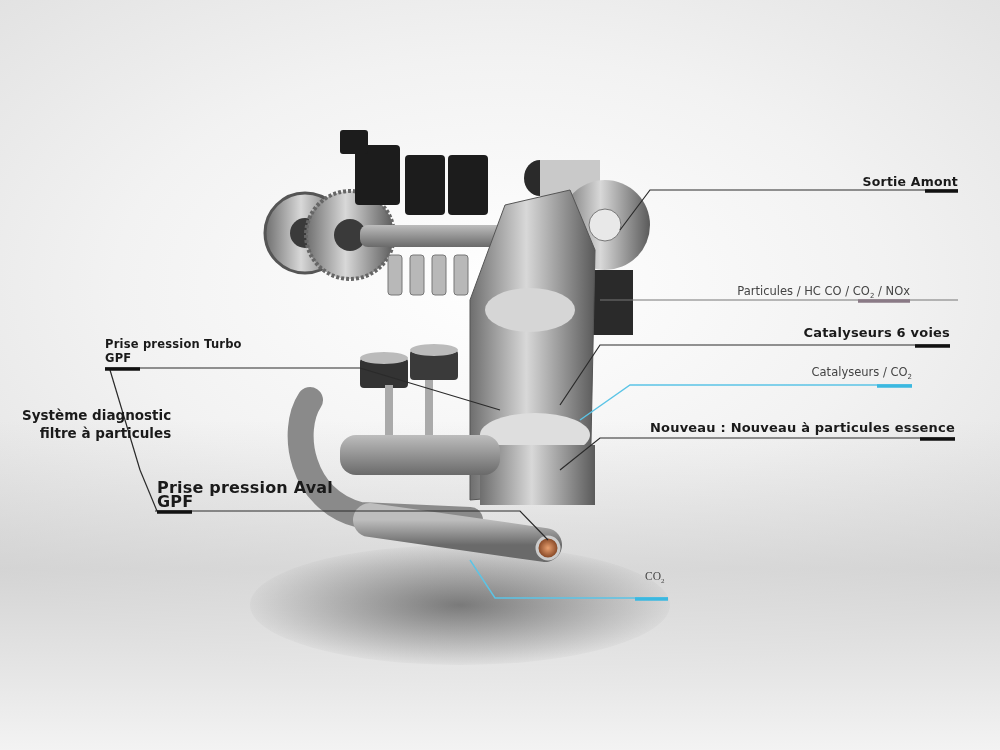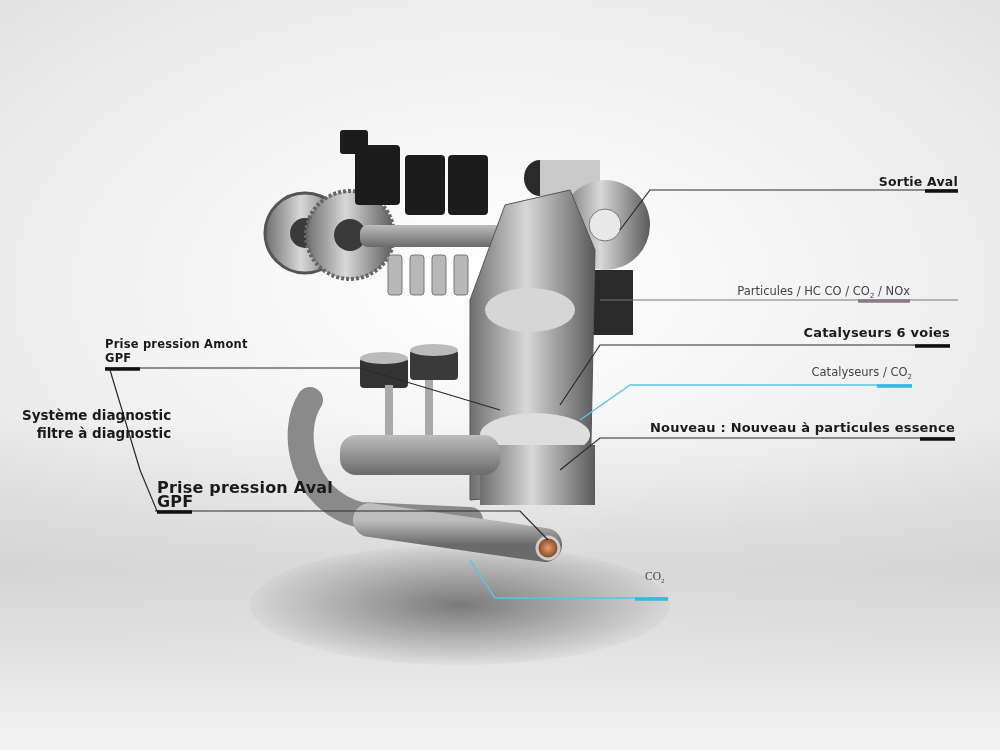--- a/index.html
+++ b/index.html
@@ -110,38 +110,38 @@
     <line x1="858" y1="301" x2="910" y2="301" stroke="#8a7a86"></line>
     <line x1="915" y1="346" x2="950" y2="346" stroke="#111"></line>
     <line x1="877" y1="386" x2="912" y2="386" stroke="#3bb8e0"></line>
     <line x1="920" y1="439" x2="955" y2="439" stroke="#111"></line>
     <line x1="635" y1="599" x2="668" y2="599" stroke="#3bb8e0"></line>
     <line x1="105" y1="369" x2="140" y2="369" stroke="#111"></line>
     <line x1="157" y1="512" x2="192" y2="512" stroke="#111"></line>
   </g>
 </svg>
 
-<div class="lbl bold" style="right:42px; top:174px;">Sortie Aval</div>
+<div class="lbl bold" style="right:42px; top:174px;">Sortie Amont</div>
 
 <div class="lbl light" style="right:90px; top:284px;"><span>Particules / HC CO / CO</span><sub>2</sub><span> / NOx</span></div>
 
 <div class="lbl bold" style="right:50px; top:325px; font-size:13px;">Catalyseurs 6 voies</div>
 
 <div class="lbl light" style="right:88px; top:365px;"><span>Catalyseurs / CO</span><sub>2</sub></div>
 
 <div class="lbl bold" style="right:45px; top:420px; font-size:13px;">Nouveau : Nouveau à particules essence</div>
 
 <div class="lbl light" style="left:645px; top:570px;font-family:Liberation Serif, serif;"><span>CO</span><sub>2</sub></div>
 
 <div class="lbl bold" style="left:105px; top:337px; font-size:11.5px; line-height:14px;">
-  <div>Prise pression Amont</div>
+  <div>Prise pression Turbo</div>
   <div>GPF</div>
 </div>
 
 <div class="lbl big" style="left:22px; top:406px;text-align:right;">
   <div>Système diagnostic</div>
-  <div>filtre à diagnostic</div>
+  <div>filtre à particules</div>
 </div>
 
 <div class="lbl bold" style="left:157px; top:481px; font-size:16px; line-height:14px;">
   <div>Prise pression Aval</div>
   <div>GPF</div>
 </div>
 
 </body></html>

